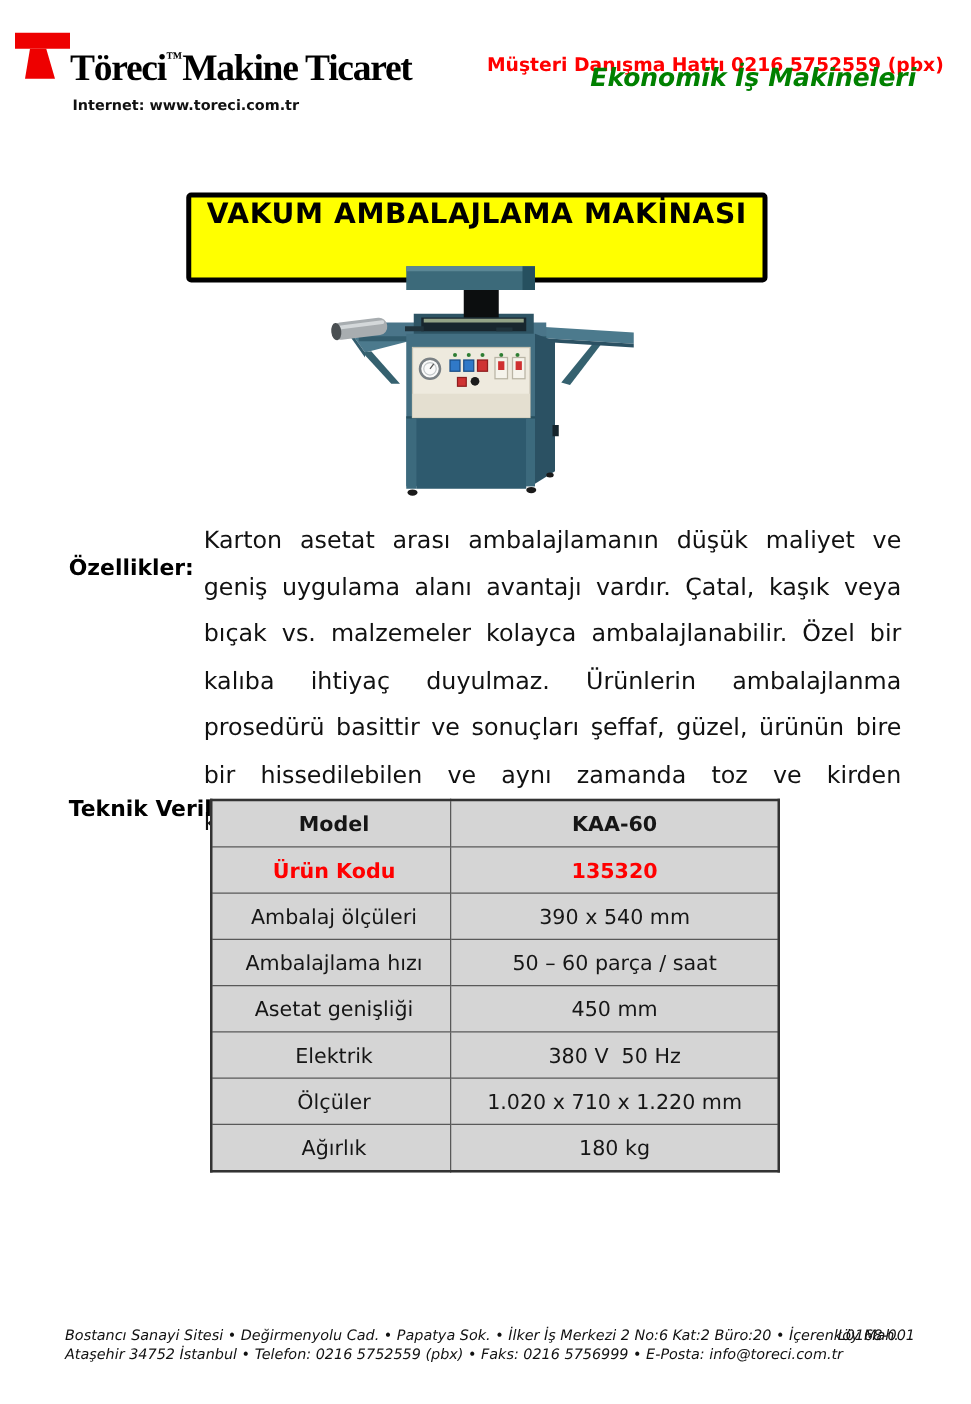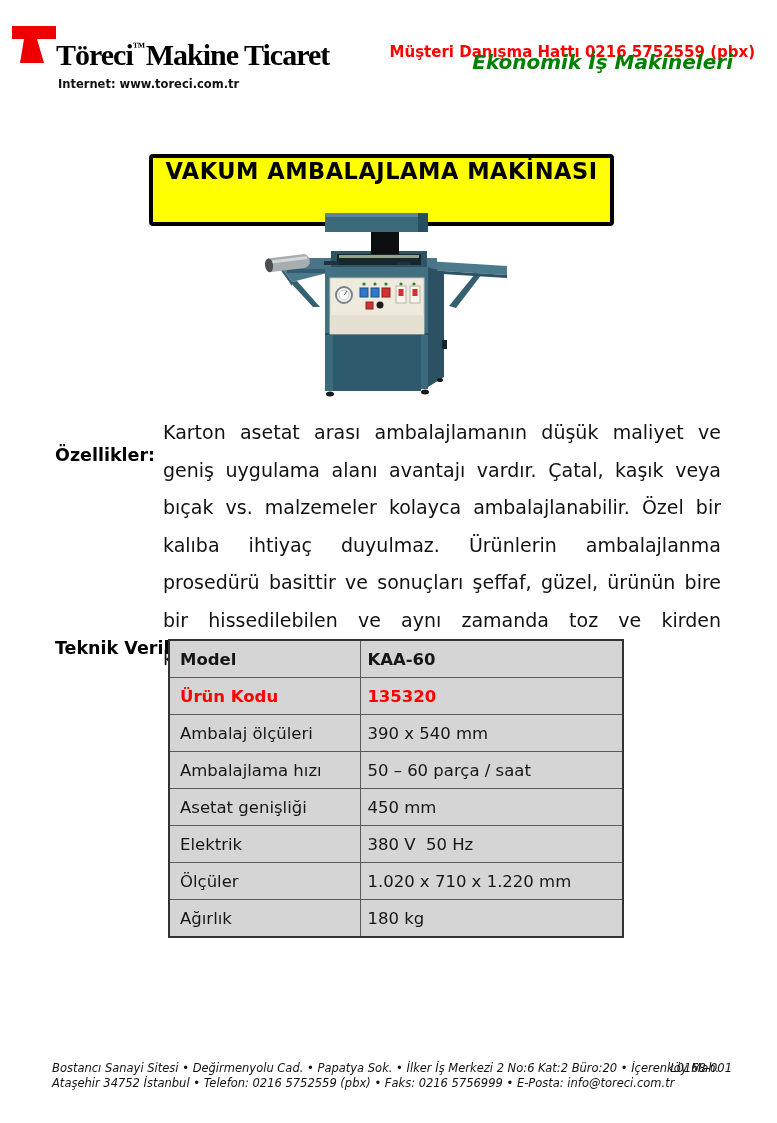--- a/index.html
+++ b/index.html
@@ -51,22 +51,22 @@
   
   .specs-heading{position:absolute;left:55px;top:606px;font-size:17.5px;font-weight:bold;margin-top:32px;}
   table.specs{
     position:absolute;left:168px;top:639px;width:456px;border-collapse:collapse;
     background:#d5d5d5;border:2px solid #333;
   }
   table.specs td{
     border:1px solid #595959;height:36px;font-size:16.5px;color:#161616;
     padding:0 6px;
   }
-  table.specs td.spec-label{padding-left:10px;text-align:left;}
-  table.specs td.spec-value{white-space:pre;}
+  table.specs td.spec-label{padding-left:10px;text-align:center;}
+  table.specs td.spec-value{text-align:center;white-space:pre;}
   table.specs td.b{font-weight:bold;}
   table.specs td.red{color:#ff0000;}
 
   
   .footer{
     position:absolute;left:52px;top:1061px;width:600px;
     font-size:11.5px;font-style:italic;color:#111;line-height:14.5px;
     white-space:nowrap;
   }
   .doc-code{

